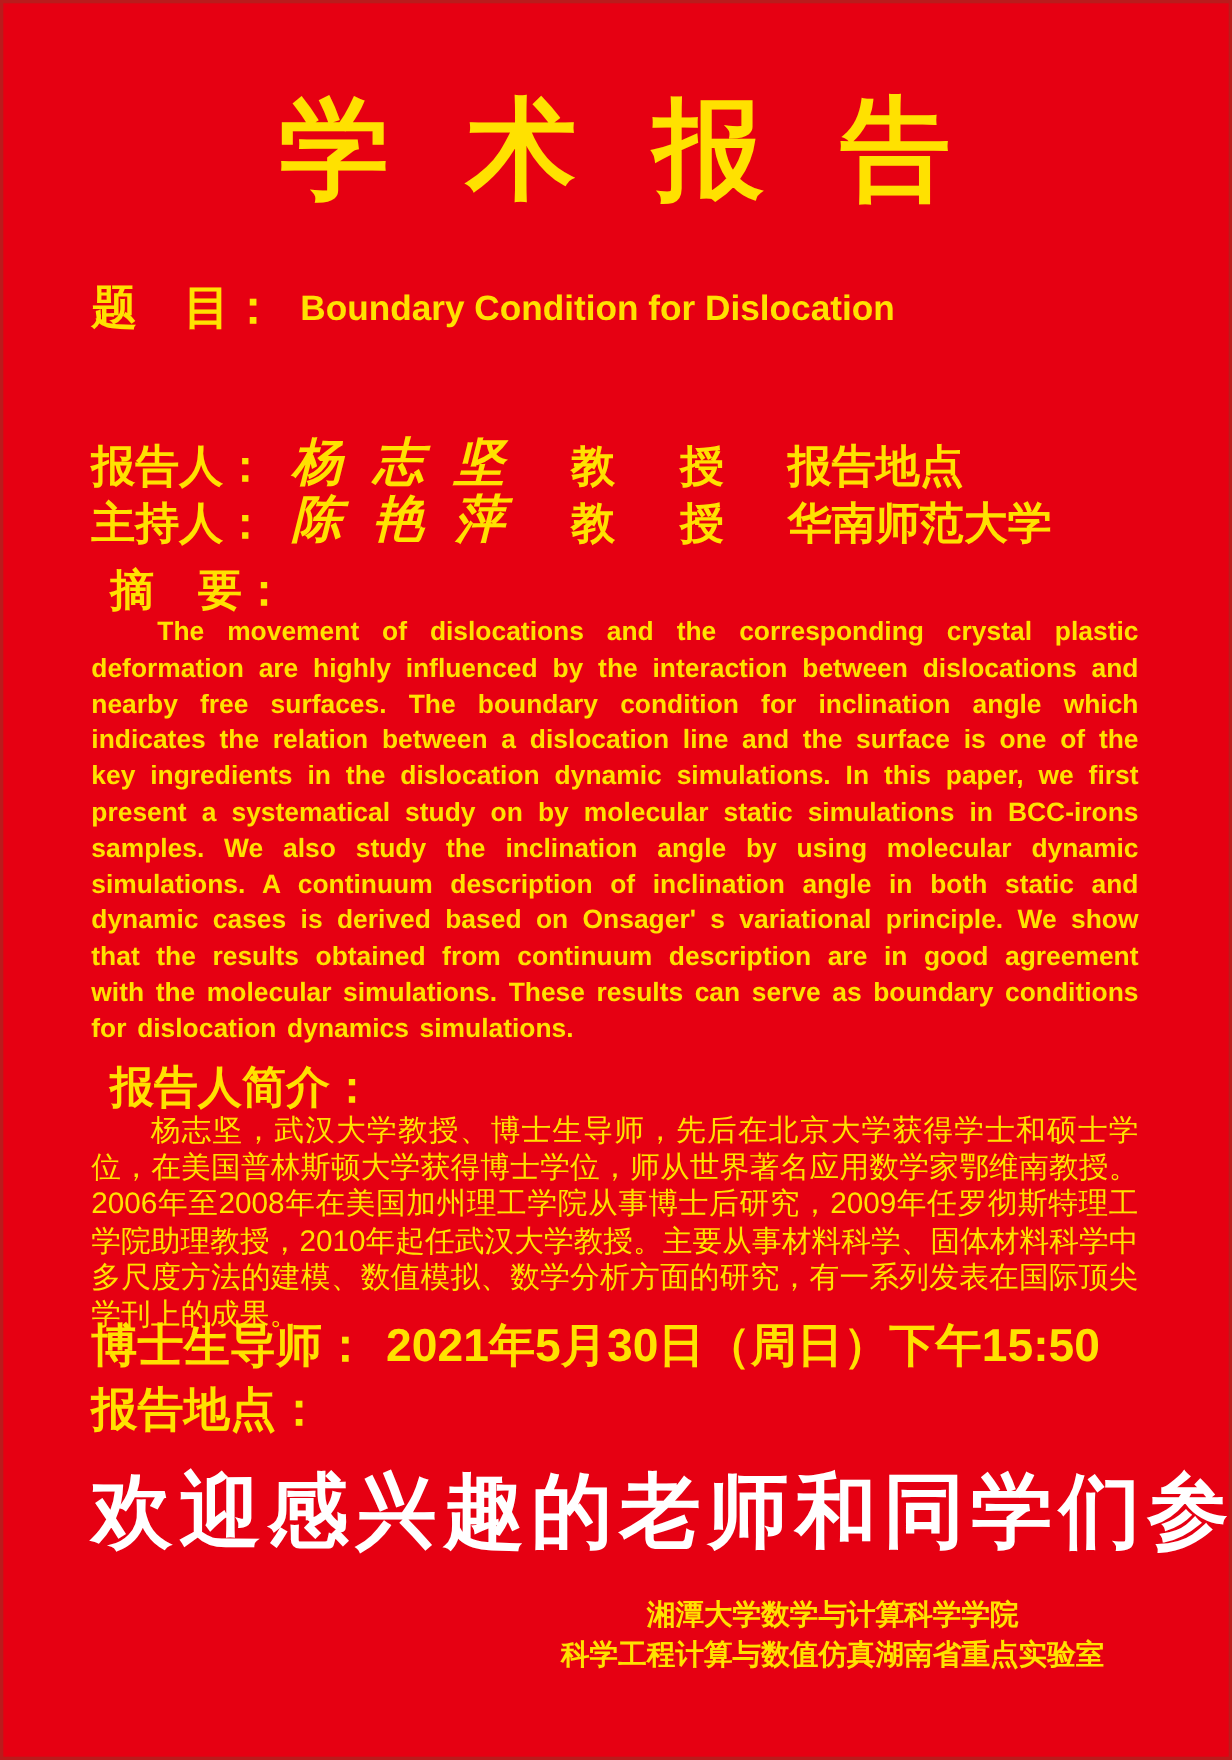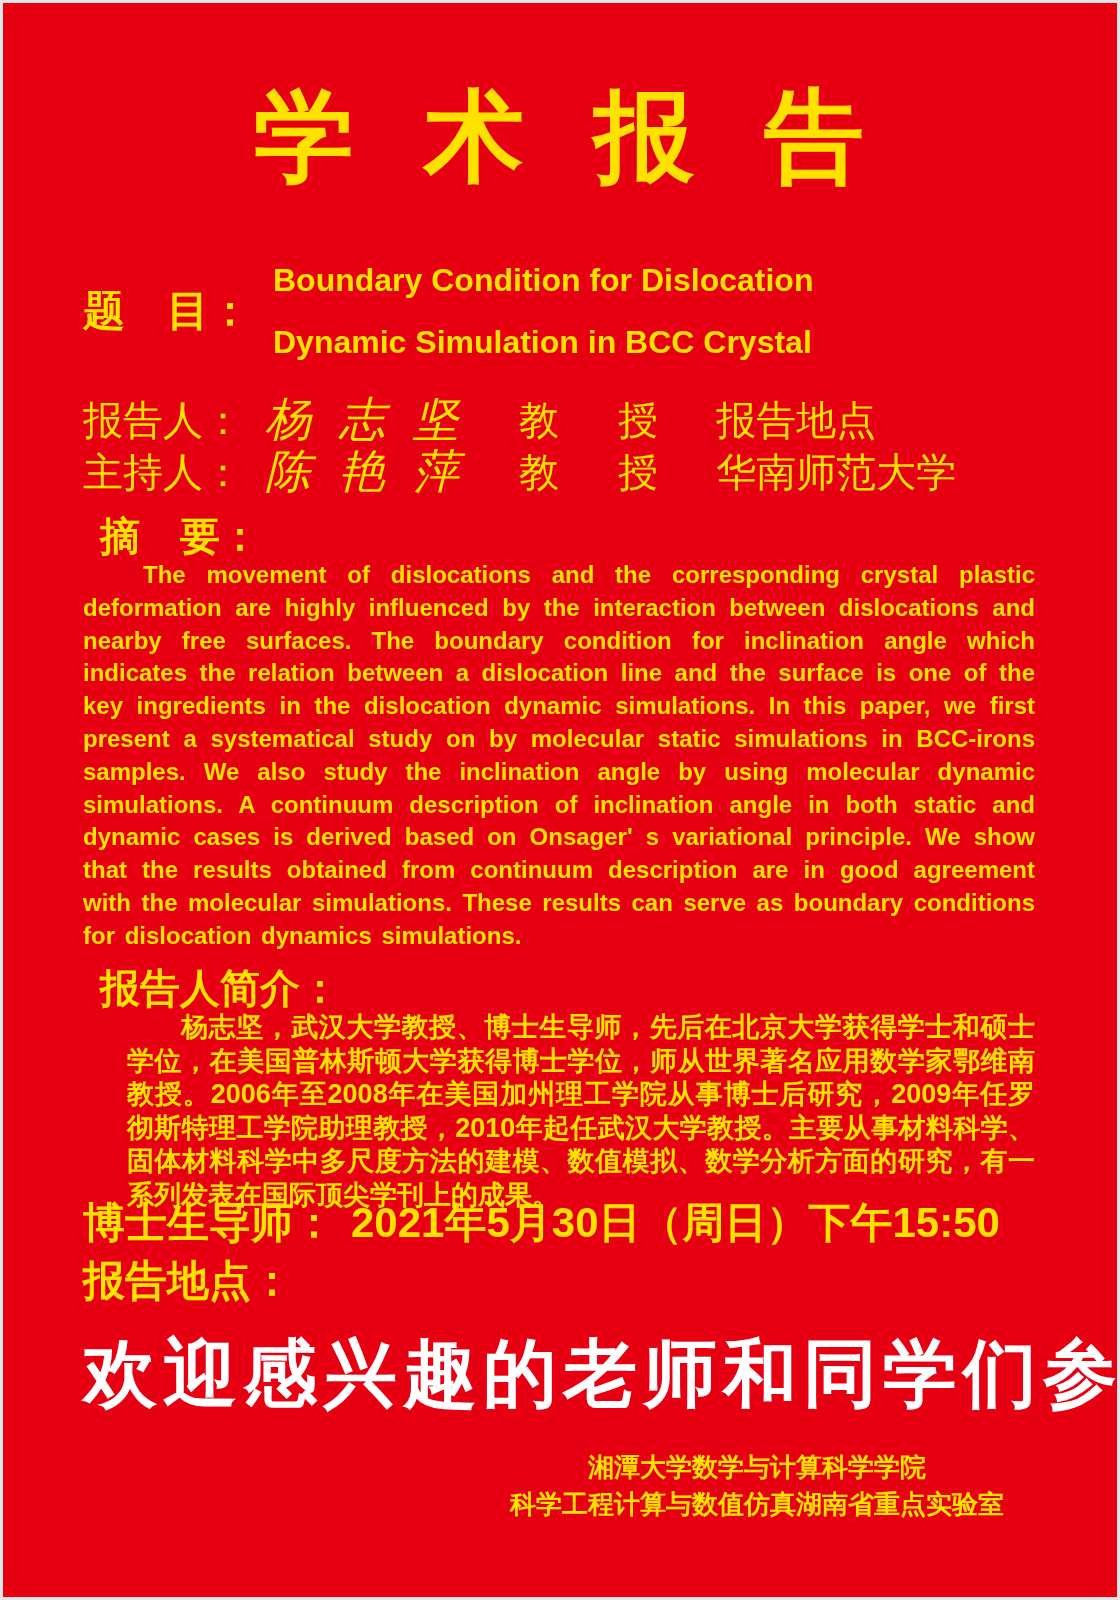--- a/index.html
+++ b/index.html
@@ -1,44 +1,44 @@
 <!DOCTYPE html>
 <html><head>
 <meta charset="utf-8">
 <style>
   html,body{margin:0;padding:0;background:#ffffff;}
-  .page{position:relative;width:1120px;height:1600px;background:#e5e5e5;overflow:hidden;
+  .page{position:relative;width:1120px;height:1600px;background:#b91c1c;overflow:hidden;
         font-family:"Liberation Sans", sans-serif;}
   .poster{position:absolute;left:3px;top:3px;width:1114px;height:1594px;background:#e60012;}
   .abs{position:absolute;left:80px;right:82px;}
   .yellow{color:#ffe100;}
   .white{color:#ffffff;}
 
   .main-title{top:78px;text-align:center;font-size:100px;font-weight:900;
               letter-spacing:70px;text-indent:70px;line-height:1.1;white-space:nowrap;}
 
   .topic-row{top:246px;display:flex;align-items:center;}
   .topic-label{font-size:42px;font-weight:bold;white-space:nowrap;flex:0 0 auto;line-height:62px;}
   .topic-lines{margin-left:22px;font-size:32px;font-weight:bold;line-height:62px;white-space:nowrap;}
 
-  .person-row{display:flex;align-items:center;font-weight:normal;white-space:nowrap;}
+  .person-row{display:flex;align-items:flex-end;font-weight:bold;white-space:nowrap;}
   .person-row.speaker{top:386px;}
   .person-row.host{top:438px;}
   .person-label{font-size:40px;}
   .person-name{font-size:46px;letter-spacing:28px;margin-left:22px;font-style:italic;}
   .person-title{font-size:40px;letter-spacing:24px;margin-left:32px;}
   .person-affil{font-size:40px;margin-left:34px;}
 
   .section-label{font-size:40px;font-weight:bold;white-space:nowrap;margin-left:17px;}
   .abstract-label{top:506px;}
   .abstract-text{top:556px;font-size:24px;font-weight:bold;line-height:32.8px;
                  text-align:justify;text-indent:60px;word-spacing:3px;}
   .bio-label{top:958px;}
-  .bio-text{top:1008px;font-size:27px;font-weight:bold;line-height:33.5px;
-            text-align:justify;text-indent:54px;margin-left:44px;}
+  .bio-text{top:1008px;font-size:27px;font-weight:normal;line-height:33.5px;
+            text-align:justify;text-indent:54px;}
 
   .info-row{display:flex;align-items:baseline;font-weight:bold;white-space:nowrap;}
   .info-row.time{top:1192px;}
   .info-row.venue{top:1250px;}
   .info-label{font-size:42px;}
   .info-value{font-size:42px;margin-left:16px;}
 
   .welcome{top:1322px;text-align:center;font-size:74px;font-weight:900;
            letter-spacing:6px;white-space:nowrap;}
 
@@ -50,21 +50,20 @@
 
 <div class="page">
   <div class="poster">
 
     <div class="abs main-title yellow">学术报告</div>
 
     <div class="abs topic-row">
       <span class="topic-label yellow">题　目：</span>
       <span class="topic-lines yellow">
         <span>Boundary Condition for Dislocation</span><br>
-        <span>Dynamic Simulation in BCC Crystal</span>
       </span>
     </div>
 
     <div class="abs person-row speaker">
       <span class="person-label yellow">报告人：</span>
       <span class="person-name yellow">杨志坚</span>
       <span class="person-title yellow">教 授</span>
       <span class="person-affil yellow">报告地点</span>
     </div>
 

